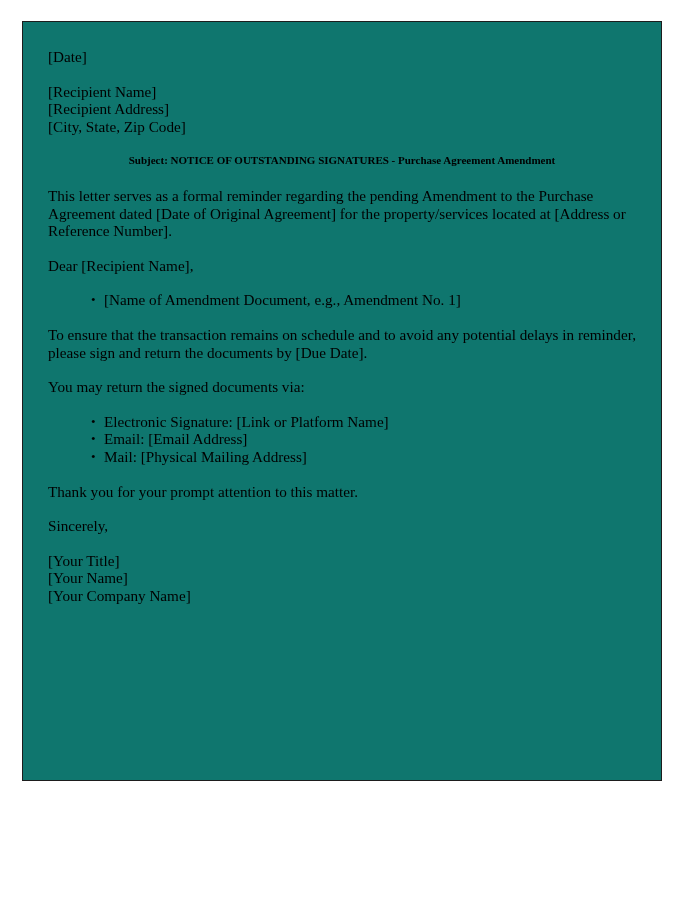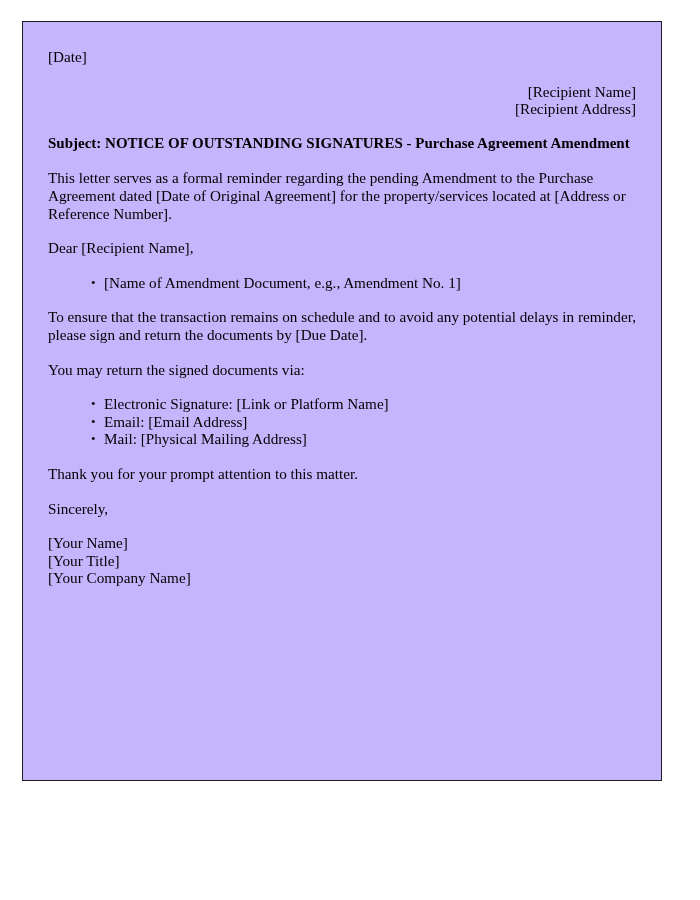--- a/index.html
+++ b/index.html
@@ -16,52 +16,52 @@
   }
 
   #letter-frame {
     position: absolute;
     left: 22px;
     top: 21px;
     width: 640px;
     height: 760px;
     border: 1.4px solid #1d1d1d;
     box-sizing: border-box;
-    background: #c4b5fd;
+    background: #0f766e;
   }
 
   #letter-body {
     position: absolute;
     left: 25px;
     top: 26px;
     width: 588px;
   }
 
   .para {
     font-size: 15.2px;
     line-height: 17.6px;
     margin: 0 0 17px 0;
     text-align: left;
   }
 
   .addr-block {
     font-size: 15.2px;
     line-height: 17.6px;
     margin: 0 0 17px 0;
-    text-align: right;
   }
   .addr-block .addr-line {
     display: block;
   }
 
   .subject {
-    font-size: 15px;
+    font-size: 11px;
     line-height: 17.6px;
     font-weight: bold;
     margin: 12px 0 17px 0;
+    text-align: center;
   }
 
   ul.bullets {
     margin: 8px 0 17px 0;
     padding: 0 0 0 43px;
     list-style: none;
   }
   ul.bullets li {
     font-size: 15.2px;
     line-height: 17.6px;
@@ -88,20 +88,21 @@
 <body>
 
 <div id="letter-frame">
   <div id="letter-body">
 
     <p class="para">[Date]</p>
 
     <div class="addr-block">
       <span class="addr-line">[Recipient Name]</span>
       <span class="addr-line">[Recipient Address]</span>
+      <span class="addr-line">[City, State, Zip Code]</span>
     </div>
 
     <p class="subject">Subject: NOTICE OF OUTSTANDING SIGNATURES - Purchase Agreement Amendment</p>
 
     <p class="para">This letter serves as a formal reminder regarding the pending Amendment to the Purchase Agreement dated [Date of Original Agreement] for the property/services located at [Address or Reference Number].</p>
 
     <p class="para">Dear [Recipient Name],</p>
 
 
     <ul class="bullets">
@@ -117,19 +118,19 @@
       <li>Email: [Email Address]</li>
       <li>Mail: [Physical Mailing Address]</li>
     </ul>
 
 
     <p class="para">Thank you for your prompt attention to this matter.</p>
 
     <p class="para">Sincerely,</p>
 
     <div class="sig-block">
+      <span class="sig-line">[Your Title]</span>
       <span class="sig-line">[Your Name]</span>
-      <span class="sig-line">[Your Title]</span>
       <span class="sig-line">[Your Company Name]</span>
     </div>
 
   </div>
 </div>
 
 </body></html>

